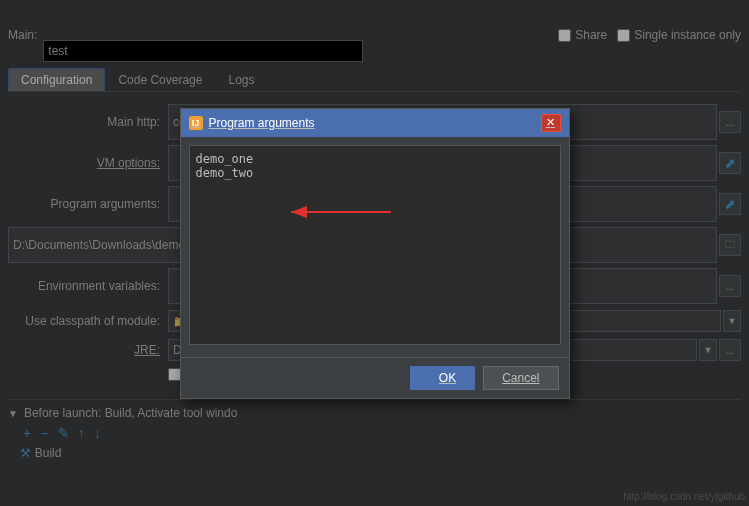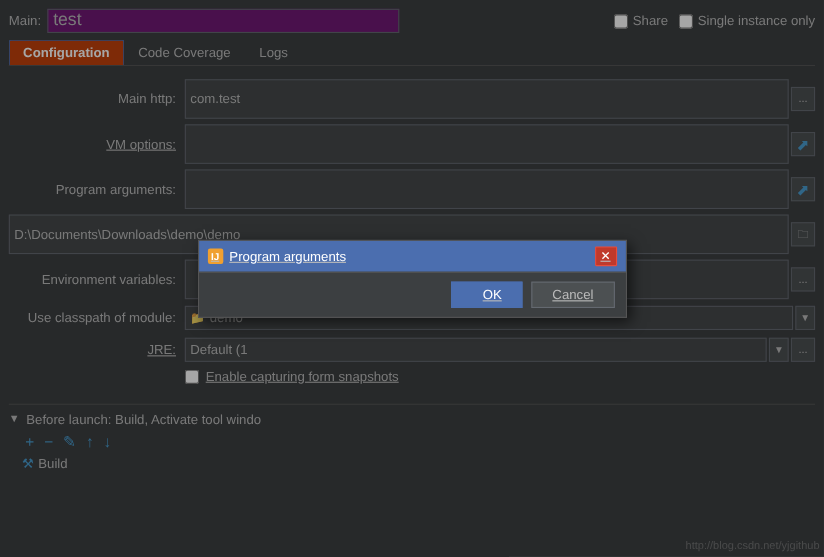--- a/index.html
+++ b/index.html
@@ -27,28 +27,29 @@
       display: flex;
       align-items: center;
       margin-bottom: 6px;
     }
     .name-label {
       color: #bbbbbb;
       margin-right: 6px;
       white-space: nowrap;
     }
     .name-input {
-      background: #701a75;
+      background: #000000;
       border: 1px solid #646970;
       color: #bbbbbb;
       padding: 2px 4px;
       height: 22px;
       width: 320px;
       outline: none;
-      font-size: 16px;
+      font-size: 12px;
+      margin-top: 32px;
     }
     .header-right {
       margin-left: auto;
       display: flex;
       align-items: center;
       gap: 10px;
     }
     .checkbox-label {
       display: flex;
       align-items: center;
@@ -69,25 +70,24 @@
     .tab {
       padding: 4px 12px;
       cursor: pointer;
       border: 1px solid transparent;
       border-bottom: none;
       color: #bbbbbb;
       background: transparent;
       font-size: 12px;
     }
     .tab.active {
-      background: #c2410c;
+      background: #737373;
       border-color: #4b6eaf;
       color: #ffffff;
       border-radius: 2px 2px 0 0;
-      font-weight: bold;
     }
 
     
     .form-section {
       padding: 4px 0;
     }
     .form-row {
       display: flex;
       align-items: center;
       margin-bottom: 5px;
@@ -459,20 +459,34 @@
     <div class="modal">
 
       <div class="modal-titlebar">
         <div class="modal-title-left">
           <span class="modal-icon">IJ</span>
           <span class="modal-title-text">Program arguments</span>
         </div>
         <div class="modal-close-btn">✕</div>
       </div>
 
+      <div class="modal-body">
+        <textarea class="modal-textarea" style="">demo_one
+demo_two</textarea>
+
+        
+        <svg class="arrow-annotation" width="120" height="30" viewBox="0 0 120 30">
+          <defs>
+            <marker id="arrowhead" markerWidth="8" markerHeight="6" refX="8" refY="3" orient="auto">
+              <polygon points="0 0, 8 3, 0 6" fill="#e03030"></polygon>
+            </marker>
+          </defs>
+          <line x1="110" y1="15" x2="10" y2="15" stroke="#e03030" stroke-width="2" marker-end="url(#arrowhead)"></line>
+        </svg>
+      </div>
 
       <div class="modal-footer">
         <button class="modal-btn ok">OK</button>
         <button class="modal-btn">Cancel</button>
       </div>
 
     </div>
   </div>
 
 </div>

